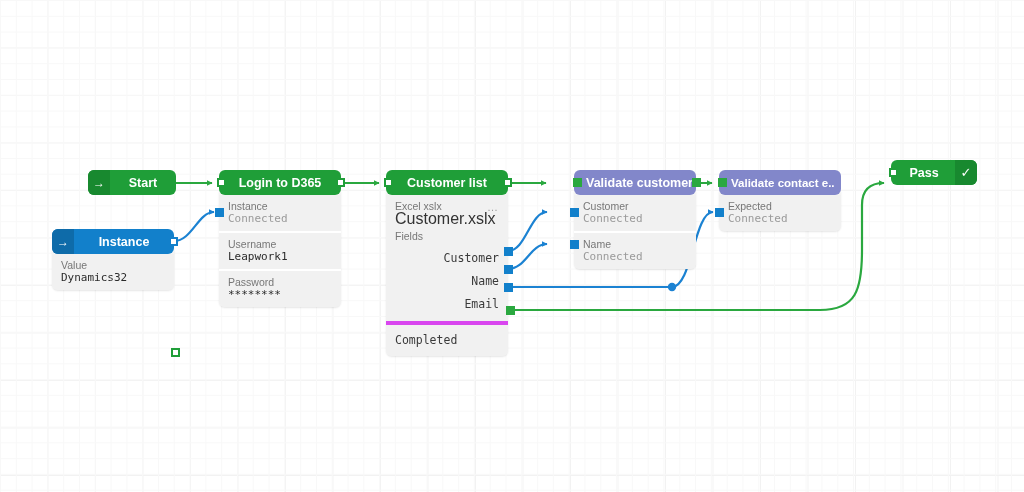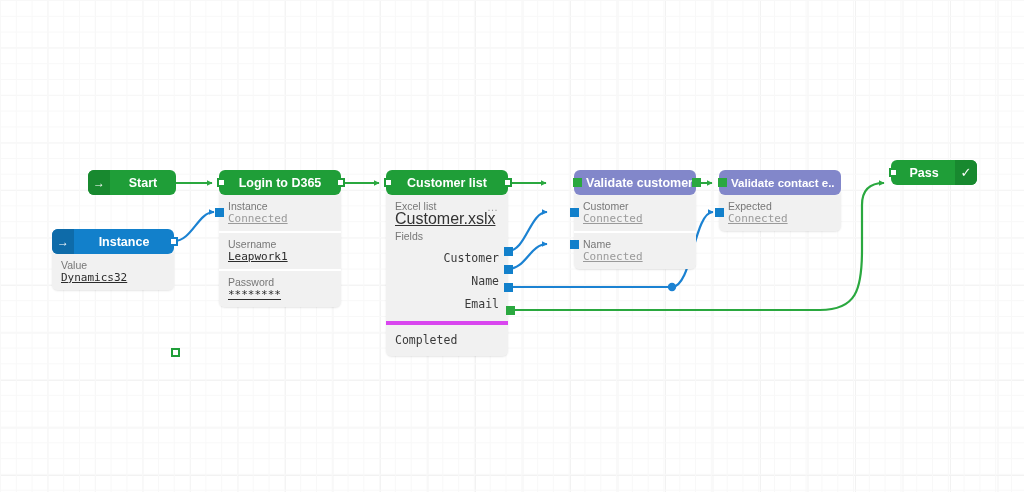--- a/index.html
+++ b/index.html
@@ -106,21 +106,20 @@
     color: #777777;
     line-height: 12px;
     white-space: nowrap;
   }
   .row-value {
     font-family: "DejaVu Sans Mono", monospace;
     font-size: 11px;
     color: #2b2b2b;
     line-height: 13px;
     white-space: nowrap;
-    text-decoration: underline;
   }
   .row-value.muted { color: #9a9a9a; }
   .row-value.plain {
     font-family: "Liberation Sans", sans-serif;
     font-size: 16px;
     color: #333333;
   }
   .row.field-row {
     text-align: right;
     padding: 2px 9px 2px 9px;
@@ -231,21 +230,21 @@
     <div class="port sq-white-green" style="left:117px; top:8px;"></div>
     <div class="port sq-fill-blue" style="left:-4px; top:38px;"></div>
   </div>
 
   <div class="node" style="left:386px; top:170px; width:122px;">
     <div class="node-head green">
       <div class="head-title">Customer list</div>
     </div>
     <div class="node-body">
       <div class="row" style="border-bottom:none; padding-bottom:2px;">
-        <div class="row-label">Excel list</div>
+        <div class="row-label">Excel xslx</div>
         <div class="row-value plain">Customer.xslx</div>
         <div class="dots">…</div>
       </div>
       <div class="row" style="border-bottom:none; padding-top:3px; padding-bottom:4px;">
         <div class="row-label">Fields</div>
       </div>
       <div class="row field-row">
         <span class="field-name">Customer</span>
       </div>
       <div class="row field-row">

